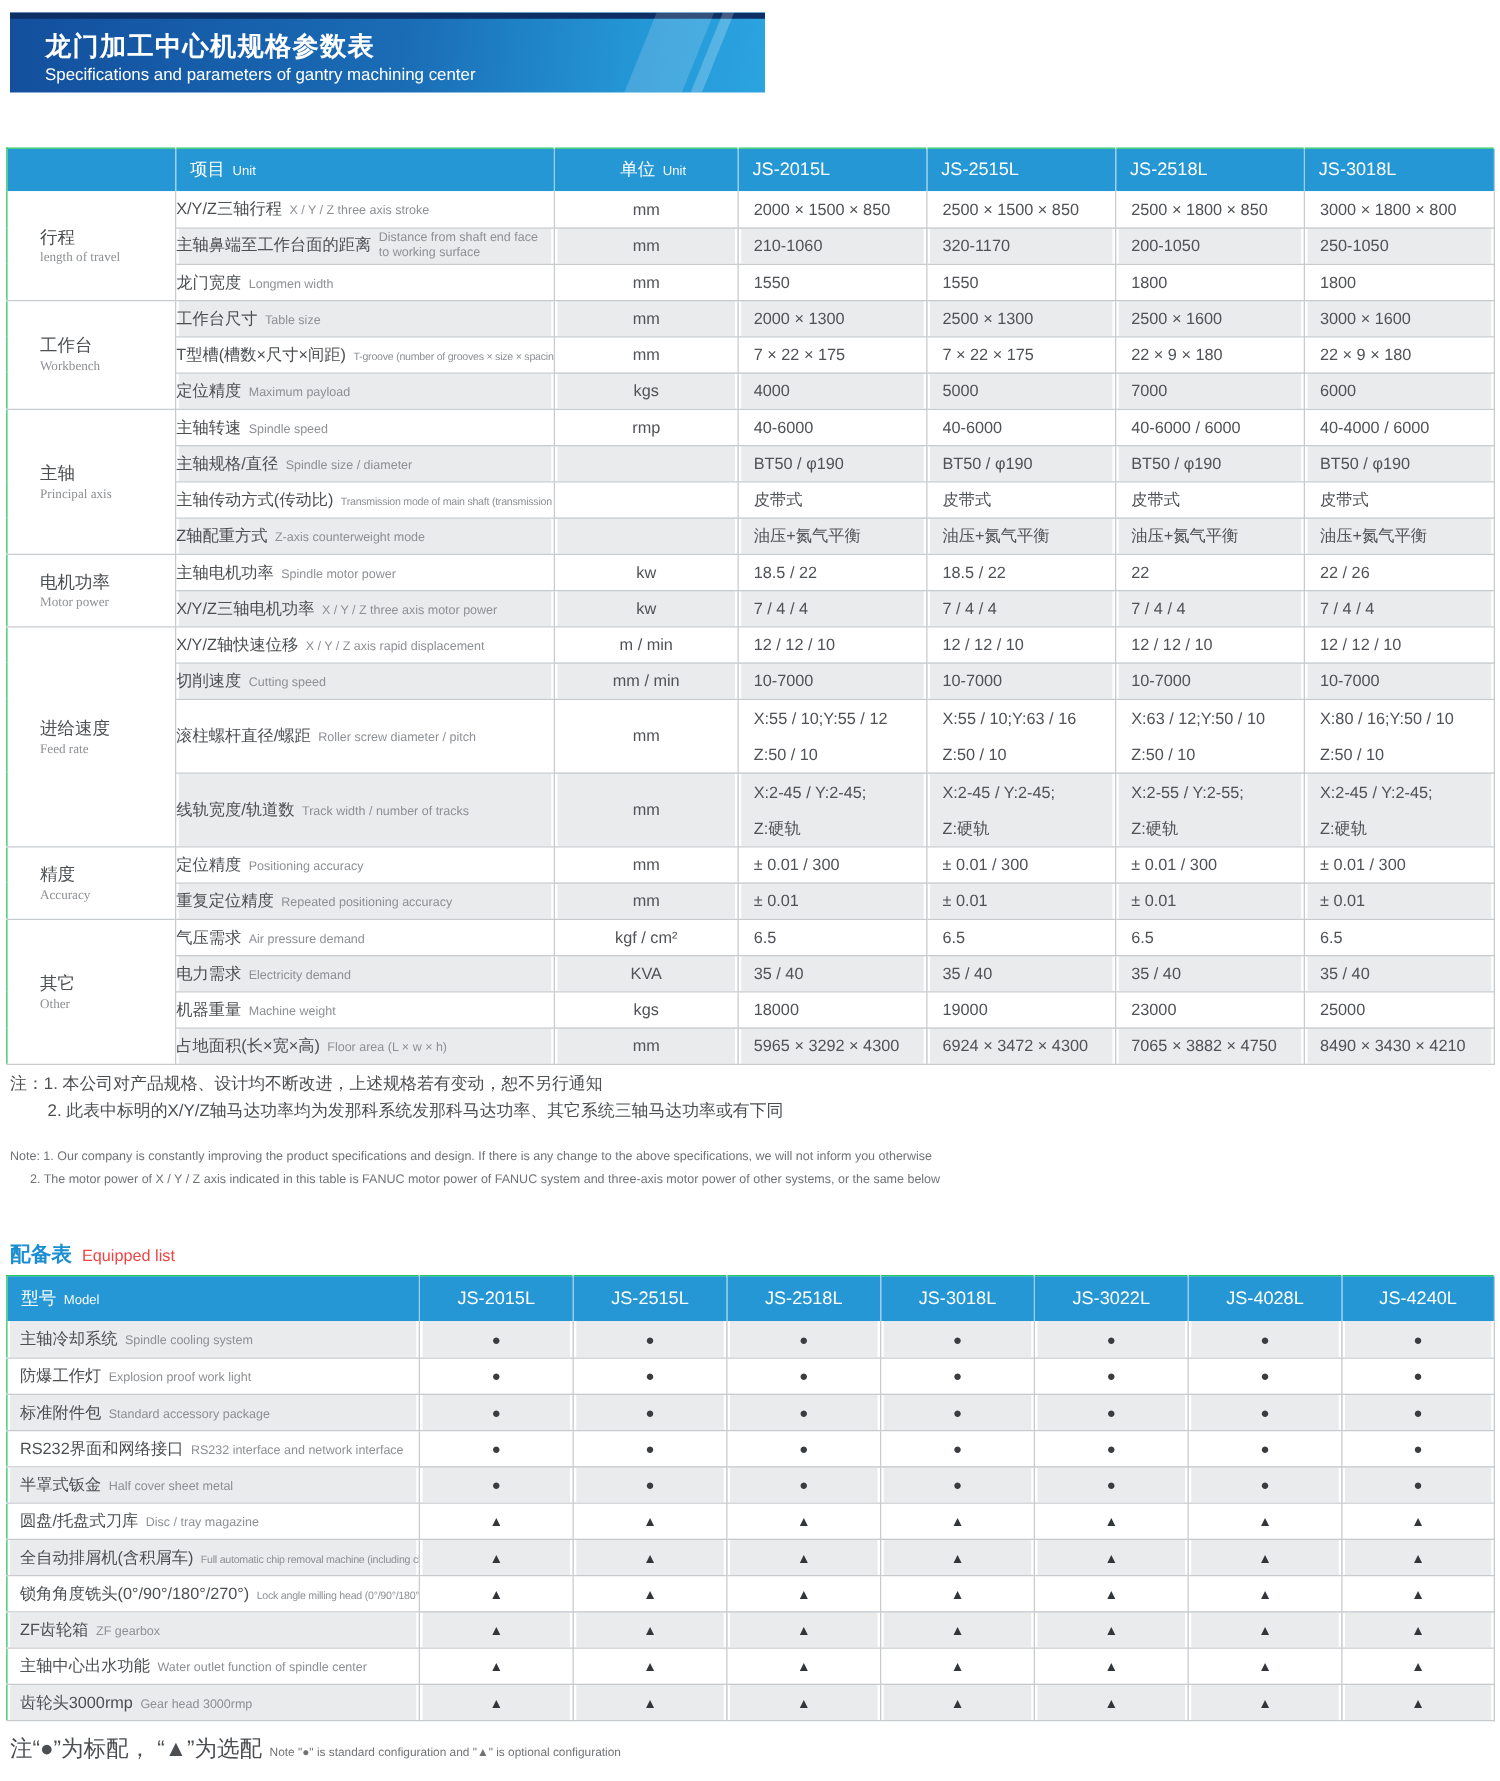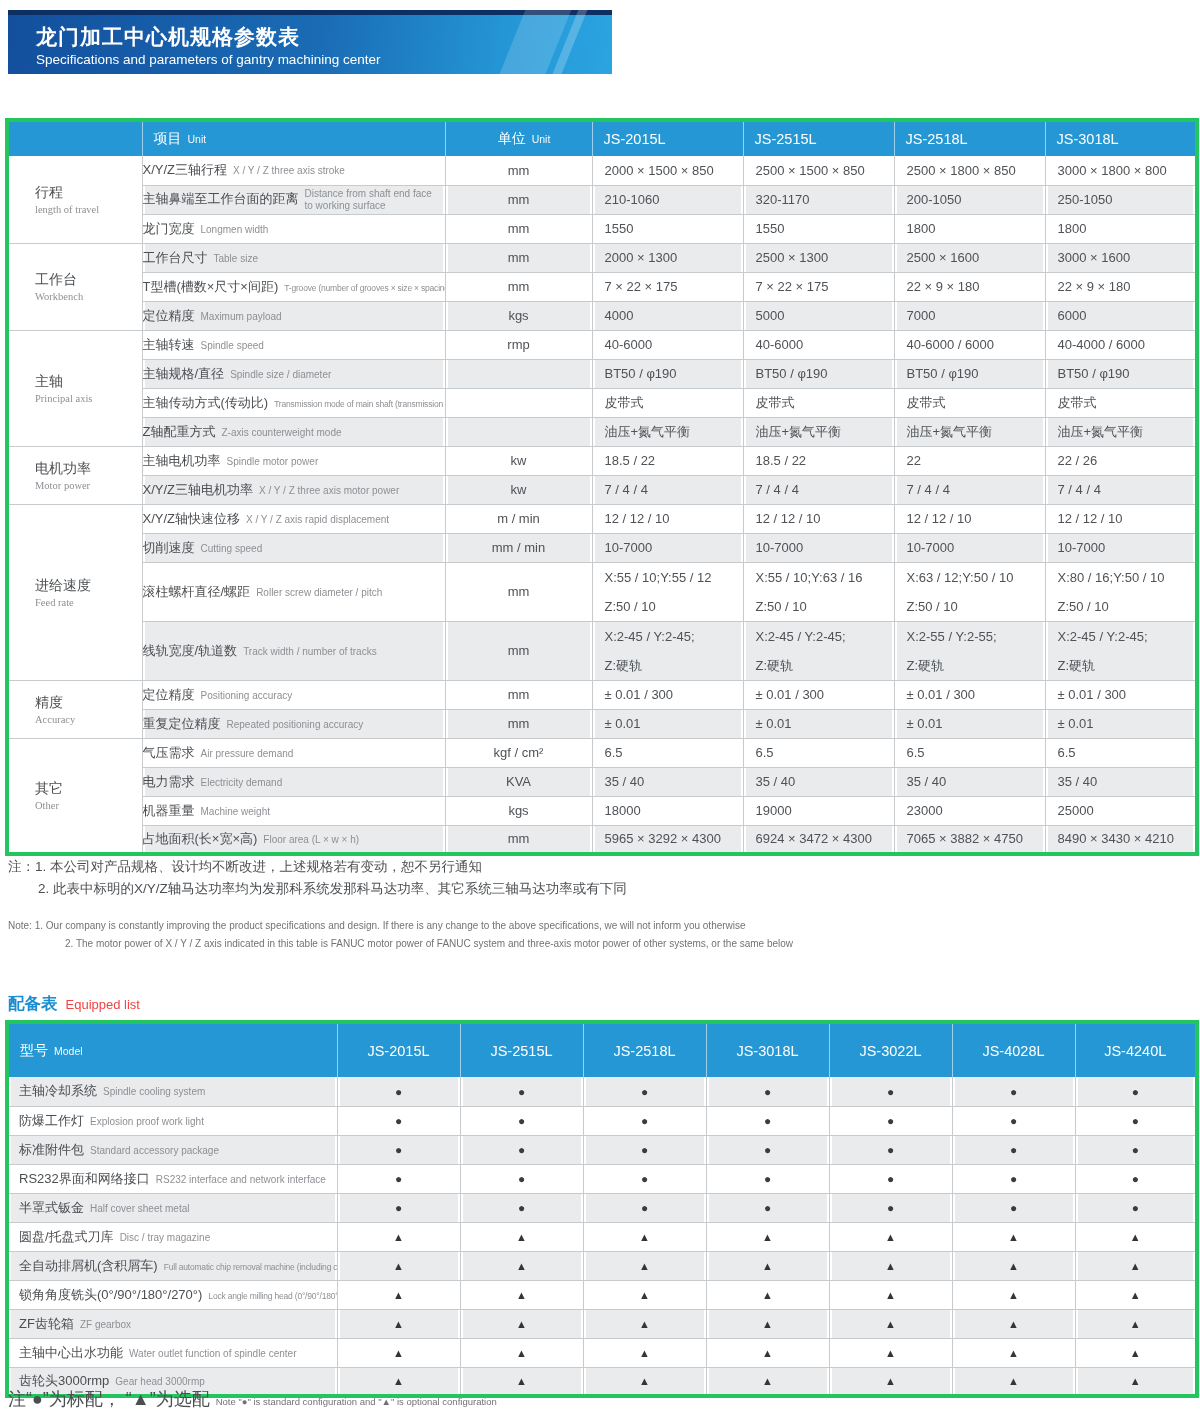--- a/index.html
+++ b/index.html
@@ -17,26 +17,26 @@
     background:rgba(255,255,255,0.16);transform:skewX(-22deg);}
   .banner-slash2{position:absolute;right:40px;top:-12px;width:9px;height:100px;
     background:rgba(255,255,255,0.22);transform:skewX(-22deg);}
   .banner-title{position:absolute;left:28px;top:13px;font-size:21px;font-weight:bold;
     color:#fff;letter-spacing:1px;}
   .banner-sub{position:absolute;left:28px;top:42px;font-size:13.5px;color:#fff;}
 
   
   table{border-collapse:collapse;table-layout:fixed;}
   th,td{padding:0;vertical-align:middle;}
-  .spec,.equip{position:absolute;left:5px;width:1190px;border:4px solid #22c55e;}
+  .spec,.equip{position:absolute;left:5px;width:1190px;border:1px solid #22c55e;}
   .spec thead th,.equip thead th{
     background:#2597d4;color:#fff;font-weight:normal;text-align:left;
     border-right:1px solid rgba(255,255,255,0.55);}
   .spec thead th{height:34px;}
-  .equip thead th{height:53px;}
+  .equip thead th{height:36px;}
   .th-zh{font-size:14px;}
   .th-en{font-size:10.5px;margin-left:6px;opacity:.95;}
   .th-item,.th-unit,.th-model,.th-modelcol{padding-left:11px;font-size:14.5px;}
   .spec tbody td,.equip tbody td{
     border-right:1px solid #c7cbce;border-bottom:1px solid #c7cbce;font-size:13px;color:#4f5256;}
   .spec tbody tr{height:29px;}
   .spec tbody tr.row-tall{height:58px;}
   .equip tbody tr{height:29px;}
   .row-gray td{background:#e9ebed;box-shadow:inset 2px 0 0 #ffffff,inset -2px 0 0 #ffffff;}
   .row-white td{background:#ffffff;}
@@ -52,21 +52,21 @@
   .unit-cell{text-align:center;font-size:13.5px;}
   .val-cell{padding-left:12px;white-space:nowrap;}
   .val-line{line-height:29px;}
 
   
   .notes{position:absolute;left:8px;top:856px;width:1120px;}
   .note-zh{font-size:13.5px;color:#4c4f52;line-height:1.6;}
   .note-zh.indent{margin-left:30px;}
   .note-en{font-size:10px;color:#707376;line-height:1.55;margin-top:2px;}
   .note-en.first{margin-top:19px;}
-  .note-en.indent{margin-left:57px;}
+  .note-en.indent{margin-left:16px;}
 
   
   .equip-heading{position:absolute;left:8px;top:993px;}
   .eh-zh{font-size:16.5px;font-weight:bold;color:#1b8ed1;}
   .eh-en{font-size:13px;color:#ef4444;margin-left:8px;}
   .equip{top:1020px;}
   .equip .label-cell{padding-left:10px;white-space:nowrap;overflow:hidden;}
   .equip .sym-cell{text-align:center;}
   .sym-dot{font-size:12px;color:#3a3d40;}
   .sym-tri{font-size:11px;color:#333639;}

